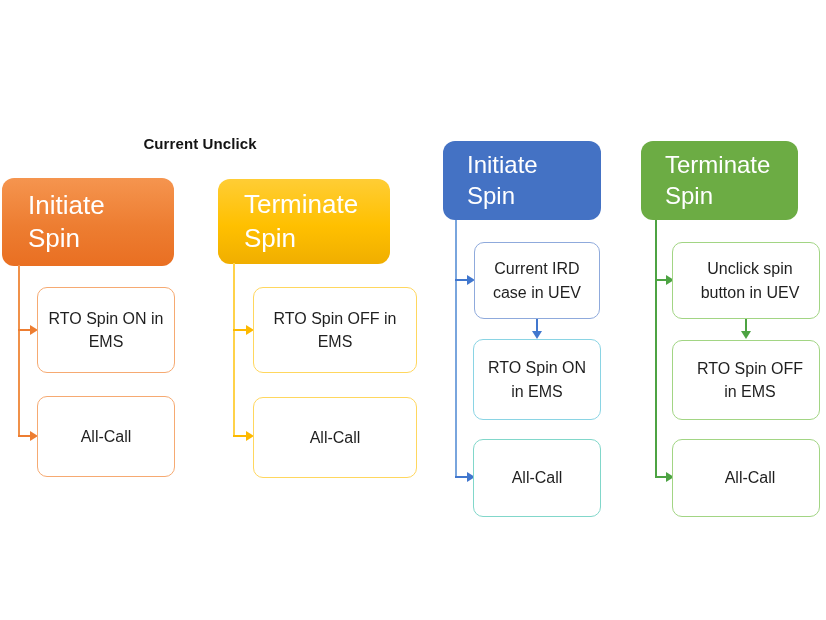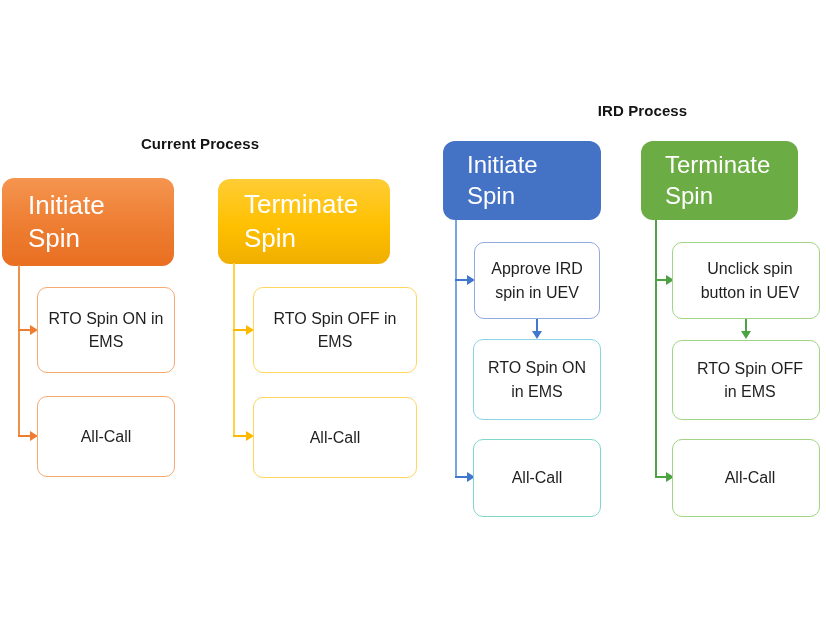--- a/index.html
+++ b/index.html
@@ -73,22 +73,21 @@
   .hr-blue{border-left-color:#4177CE;}
   .hr-green{border-left-color:#4DA343;}
   .hd-blue{border-top-color:#4177CE;}
   .hd-green{border-top-color:#4DA343;}
 </style>
 </head>
 <body>
 
 <div class="canvas">
 
-  <div class="heading" style="left:110px;top:135px;width:180px;">Current Process</div>
-  <div class="heading" style="left:560px;top:102px;width:165px;">IRD Process</div>
+  <div class="heading" style="left:110px;top:135px;width:180px;">Current Unclick</div>
 
   <div class="parent big p-orange" style="left:2px;top:178px;width:172px;height:88px;">Initiate Spin</div>
   <div class="line vrail r-orange" style="left:18px;top:265px;height:172px;"></div>
   <div class="line hline a-orange" style="left:18px;top:329px;width:12px;"></div>
   <div class="head-right hr-orange" style="left:30px;top:325px;"></div>
   <div class="line hline a-orange" style="left:18px;top:435px;width:12px;"></div>
   <div class="head-right hr-orange" style="left:30px;top:431px;"></div>
   <div class="child b-orange" style="left:37px;top:287px;width:138px;height:86px;">RTO Spin ON in EMS</div>
   <div class="child b-orange" style="left:37px;top:396px;width:138px;height:81px;">All-Call</div>
 
@@ -100,21 +99,21 @@
   <div class="head-right hr-gold" style="left:246px;top:431px;"></div>
   <div class="child b-gold" style="left:253px;top:287px;width:164px;height:86px;">RTO Spin OFF in EMS</div>
   <div class="child b-gold" style="left:253px;top:397px;width:164px;height:81px;">All-Call</div>
 
   <div class="parent med p-blue" style="left:443px;top:141px;width:158px;height:79px;">Initiate Spin</div>
   <div class="line vrail r-blue" style="left:455px;top:220px;height:258px;"></div>
   <div class="line hline a-blue" style="left:455px;top:279px;width:12px;"></div>
   <div class="head-right hr-blue" style="left:467px;top:275px;"></div>
   <div class="line hline a-blue" style="left:455px;top:476px;width:12px;"></div>
   <div class="head-right hr-blue" style="left:467px;top:472px;"></div>
-  <div class="child b-blue1" style="left:474px;top:242px;width:126px;height:77px;">Approve IRD spin in UEV</div>
+  <div class="child b-blue1" style="left:474px;top:242px;width:126px;height:77px;">Current IRD case in UEV</div>
   <div class="line vrail a-blue" style="left:536px;top:319px;height:12px;"></div>
   <div class="head-down hd-blue" style="left:532px;top:331px;"></div>
   <div class="child b-blue2" style="left:473px;top:339px;width:128px;height:81px;">RTO Spin ON in EMS</div>
   <div class="child b-blue3" style="left:473px;top:439px;width:128px;height:78px;">All-Call</div>
 
   <div class="parent med p-green" style="left:641px;top:141px;width:157px;height:79px;">Terminate Spin</div>
   <div class="line vrail r-green" style="left:655px;top:220px;height:258px;"></div>
   <div class="line hline a-green" style="left:655px;top:279px;width:11px;"></div>
   <div class="head-right hr-green" style="left:666px;top:275px;"></div>
   <div class="line hline a-green" style="left:655px;top:476px;width:11px;"></div>

